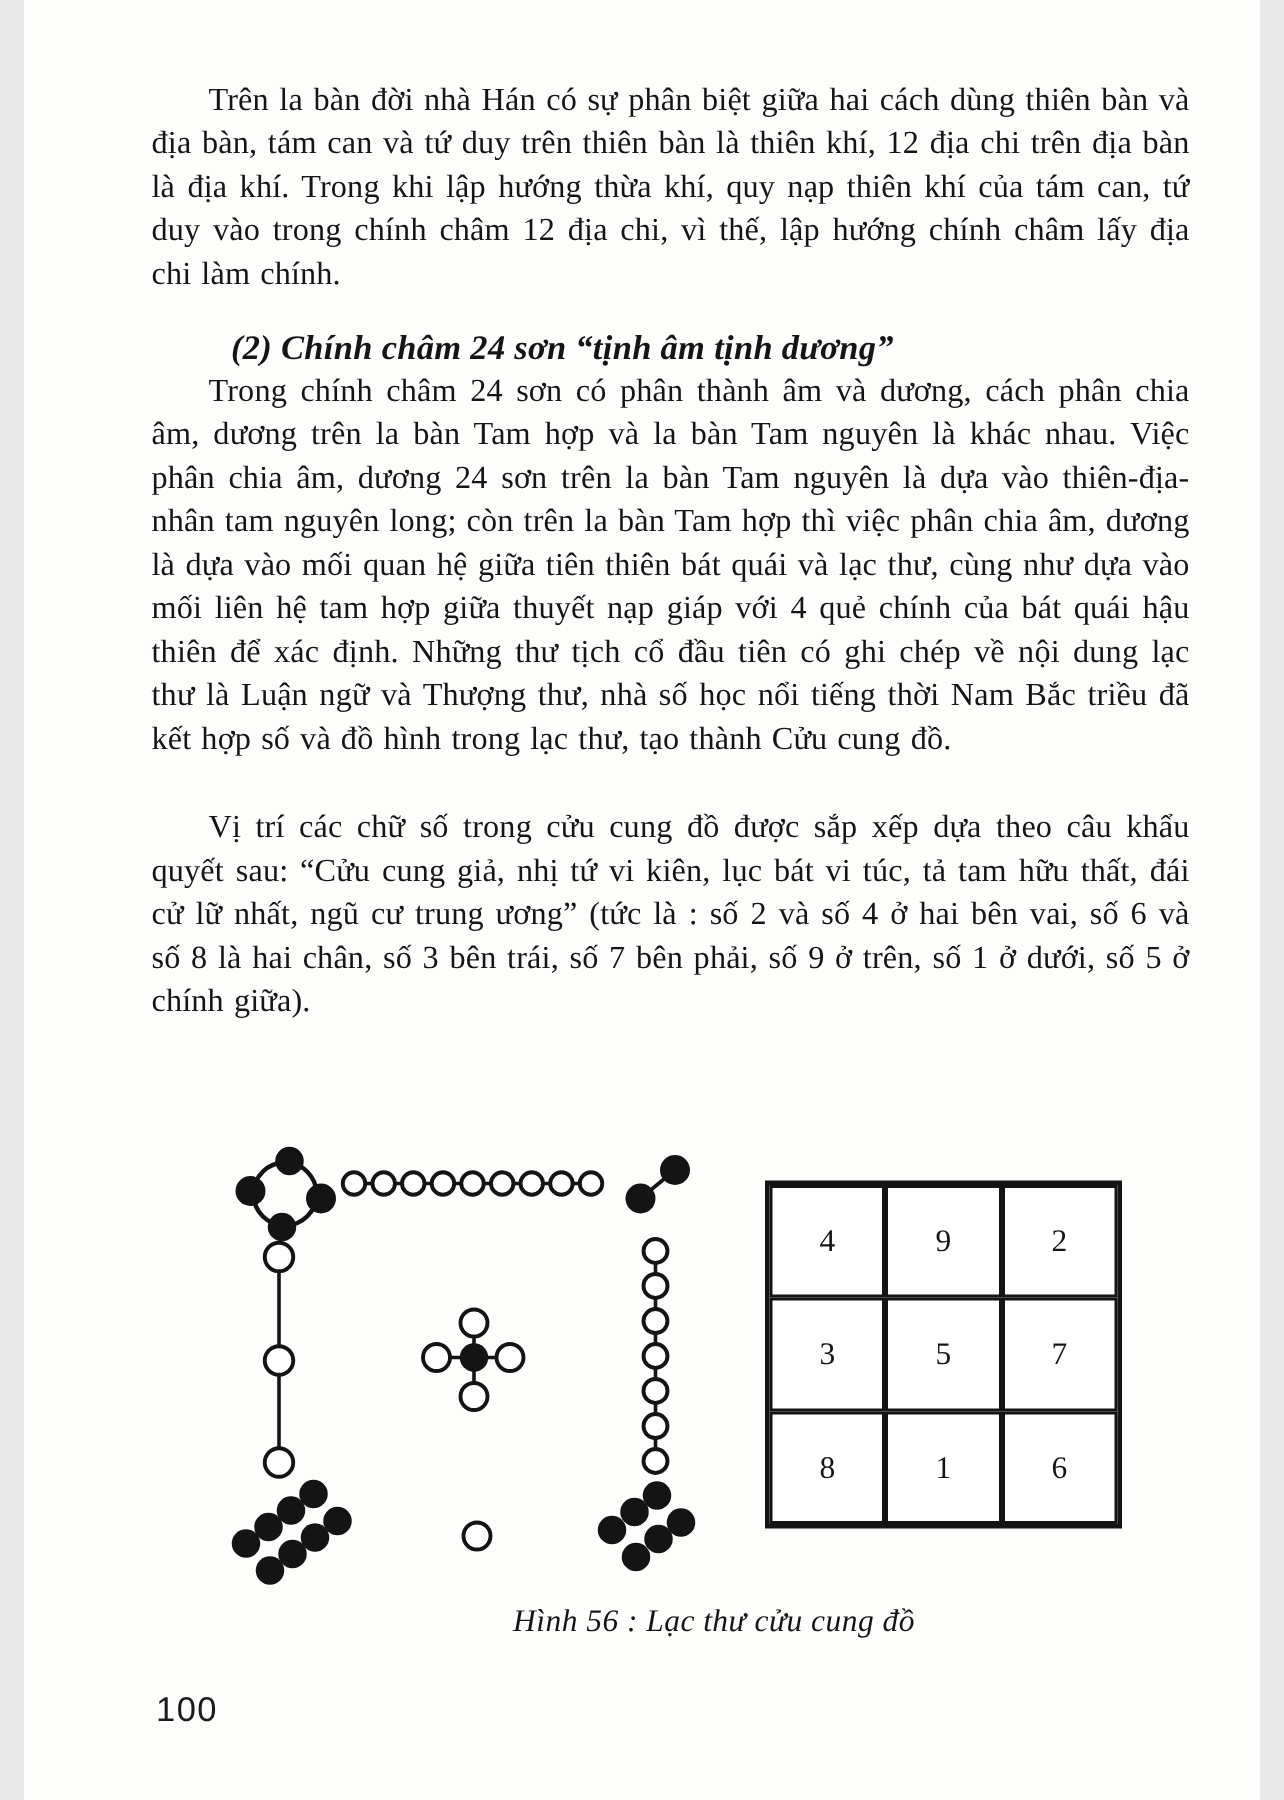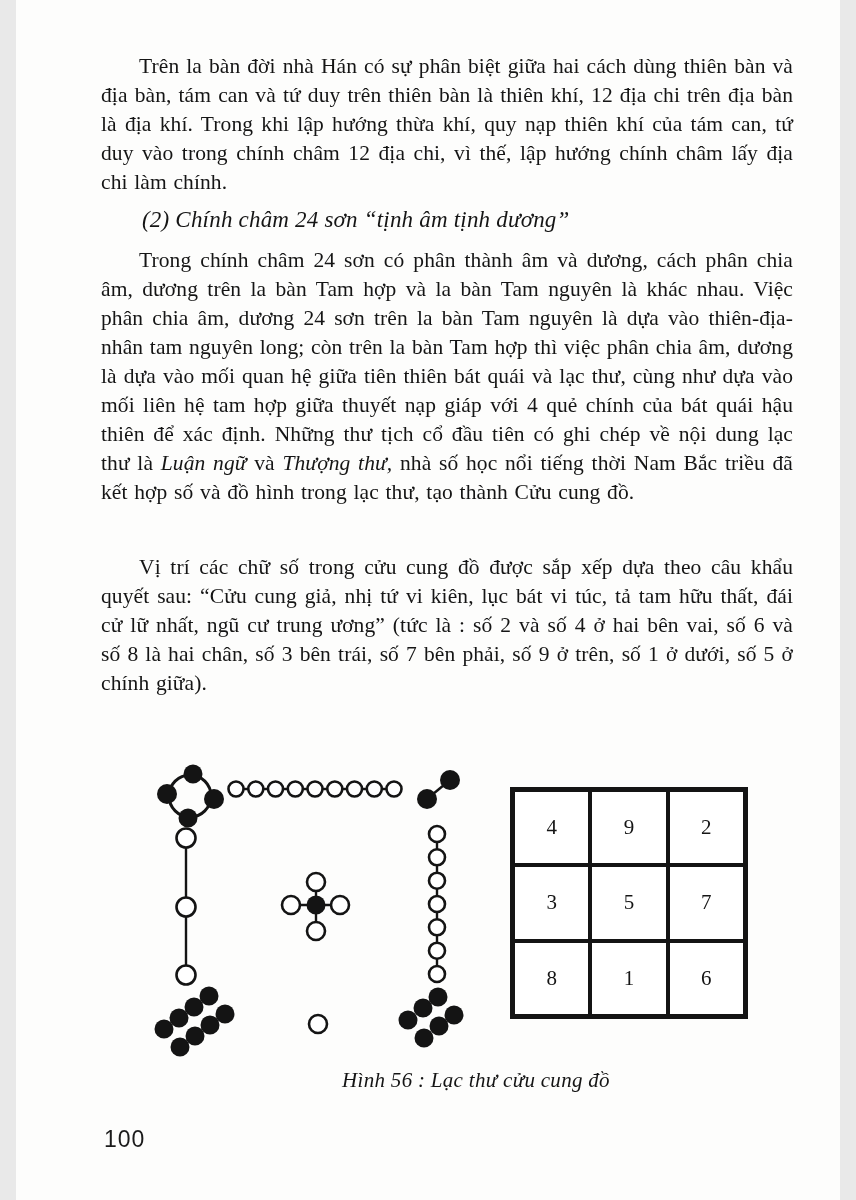--- a/index.html
+++ b/index.html
@@ -19,28 +19,28 @@
     left: 85px;
     width: 692px;
     margin: 0;
     font-size: 21.5px;
     line-height: 29px;
     text-align: justify;
     text-indent: 38px;
     letter-spacing: 0.1px;
     word-spacing: 1.2px;
   }
-  .seg-italic { font-style: italic; }
+  .seg-italic { }
   .heading {
     position: absolute;
     left: 122px;
     top: 203px;
-    margin: 4px;
+    margin: 16px;
     font-size: 23px;
-    font-weight: normal;
+    font-weight: bold;
     font-style: italic;
     letter-spacing: 0.2px;
   }
   .figure {
     position: absolute;
     left: 120px;
     top: 757px;
     width: 660px;
     height: 306px;
   }
@@ -93,21 +93,21 @@
 <body>
 
 <div class="page">
 
   <p class="para" style="top:52px">Trên la bàn đời nhà Hán có sự phân biệt giữa hai cách dùng thiên bàn và địa bàn, tám can và tứ duy trên thiên bàn là thiên khí, 12 địa chi trên địa bàn là địa khí. Trong khi lập hướng thừa khí, quy nạp thiên khí của tám can, tứ duy vào trong chính châm 12 địa chi, vì thế, lập hướng chính châm lấy địa chi làm chính.</p>
 
   <h3 class="heading">(2) Chính châm 24 sơn “tịnh âm tịnh dương”</h3>
 
   <p class="para" style="top:246px"><span>Trong chính châm 24 sơn có phân thành âm và dương, cách phân chia âm, dương trên la bàn Tam hợp và la bàn Tam nguyên là khác nhau. Việc phân chia âm, dương 24 sơn trên la bàn Tam nguyên là dựa vào thiên-địa-nhân tam nguyên long; còn trên la bàn Tam hợp thì việc phân chia âm, dương là dựa vào mối quan hệ giữa tiên thiên bát quái và lạc thư, cùng như dựa vào mối liên hệ tam hợp giữa thuyết nạp giáp với 4 quẻ chính của bát quái hậu thiên để xác định. Những thư tịch cổ đầu tiên có ghi chép về nội dung lạc thư là </span><span class="seg-italic">Luận ngữ</span><span> và </span><span class="seg-italic">Thượng thư,</span><span> nhà số học nổi tiếng thời Nam Bắc triều đã kết hợp số và đồ hình trong lạc thư, tạo thành Cửu cung đồ.</span></p>
 
-  <p class="para" style="top:553px">Vị trí các chữ số trong cửu cung đồ được sắp xếp dựa theo câu khẩu quyết sau: “Cửu cung giả, nhị tứ vi kiên, lục bát vi túc, tả tam hữu thất, đái cử lữ nhất, ngũ cư trung ương” (tức là : số 2 và số 4 ở hai bên vai, số 6 và số 8 là hai chân, số 3 bên trái, số 7 bên phải, số 9 ở trên, số 1 ở dưới, số 5 ở chính giữa).</p>
+  <p class="para" style="top:537px">Vị trí các chữ số trong cửu cung đồ được sắp xếp dựa theo câu khẩu quyết sau: “Cửu cung giả, nhị tứ vi kiên, lục bát vi túc, tả tam hữu thất, đái cử lữ nhất, ngũ cư trung ương” (tức là : số 2 và số 4 ở hai bên vai, số 6 và số 8 là hai chân, số 3 bên trái, số 7 bên phải, số 9 ở trên, số 1 ở dưới, số 5 ở chính giữa).</p>
 
 
   <div class="figure">
 
     <svg class="loshu-svg" width="340" height="306" viewBox="0 0 340 306">
 
       <g>
         <circle class="ring" cx="54" cy="39" r="21"></circle>
         <circle class="bdot" cx="57" cy="17" r="9.5"></circle>
         <circle class="bdot" cx="31" cy="37" r="10"></circle>

